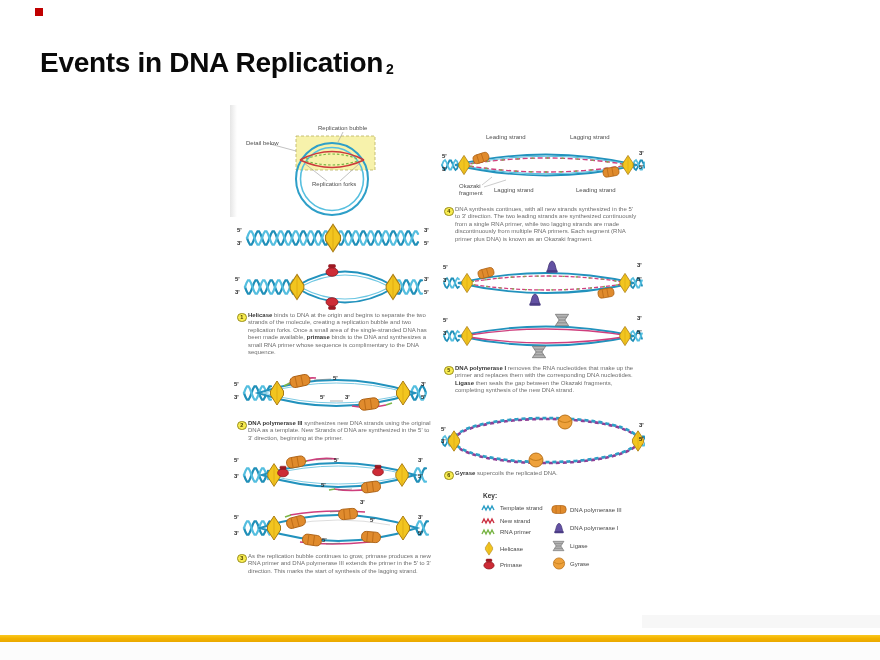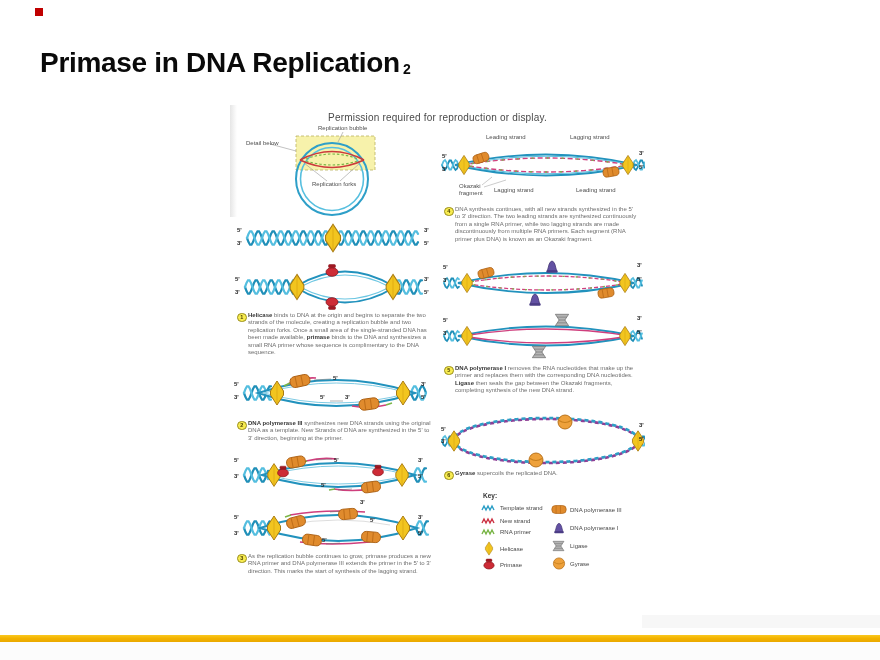--- a/index.html
+++ b/index.html
@@ -30,26 +30,25 @@
   .bottom-bar{position:absolute;left:0;top:635px;width:880px;height:7px;
        background:linear-gradient(180deg,#fac81e 0%,#f2b200 50%,#eaa900 100%);}
   .below-bar{position:absolute;left:0;top:642px;width:880px;height:18px;background:#fcfcfc;}
 </style>
 </head>
 <body>
 
 <div class="accent-square"></div>
 
 <div class="slide-title">
-  <span>Primase in DNA Replication</span><span class="sub">2</span>
+  <span>Events in DNA Replication</span><span class="sub">2</span>
 </div>
 
 <div class="figure">
   <div class="scan-edge"></div>
-  <div class="fig-caption">Permission required for reproduction or display.</div>
 
   <svg class="fig-art" width="415" height="520" viewBox="0 0 415 520" xmlns="http://www.w3.org/2000/svg" xmlns:xlink="http://www.w3.org/1999/xlink">
     <defs>
       <g id="helicase-sym">
         <path d="M0,-12 L6.5,-2 L6.5,2 L0,12 L-6.5,2 L-6.5,-2 Z" fill="#f2c51f" stroke="#a87a12" stroke-width="1"></path>
         <path d="M0,-11 L0,11" stroke="#d9a512" stroke-width="0.7"></path>
       </g>
       <g id="pol3-sym">
         <rect x="-10" y="-5.5" width="20" height="11" rx="5" fill="#e08b2d" stroke="#a85c0f" stroke-width="0.9"></rect>
         <path d="M-4,-5.5 L-4,5.5 M2,-5.5 L2,5.5" stroke="#c06f1a" stroke-width="1.1"></path>

